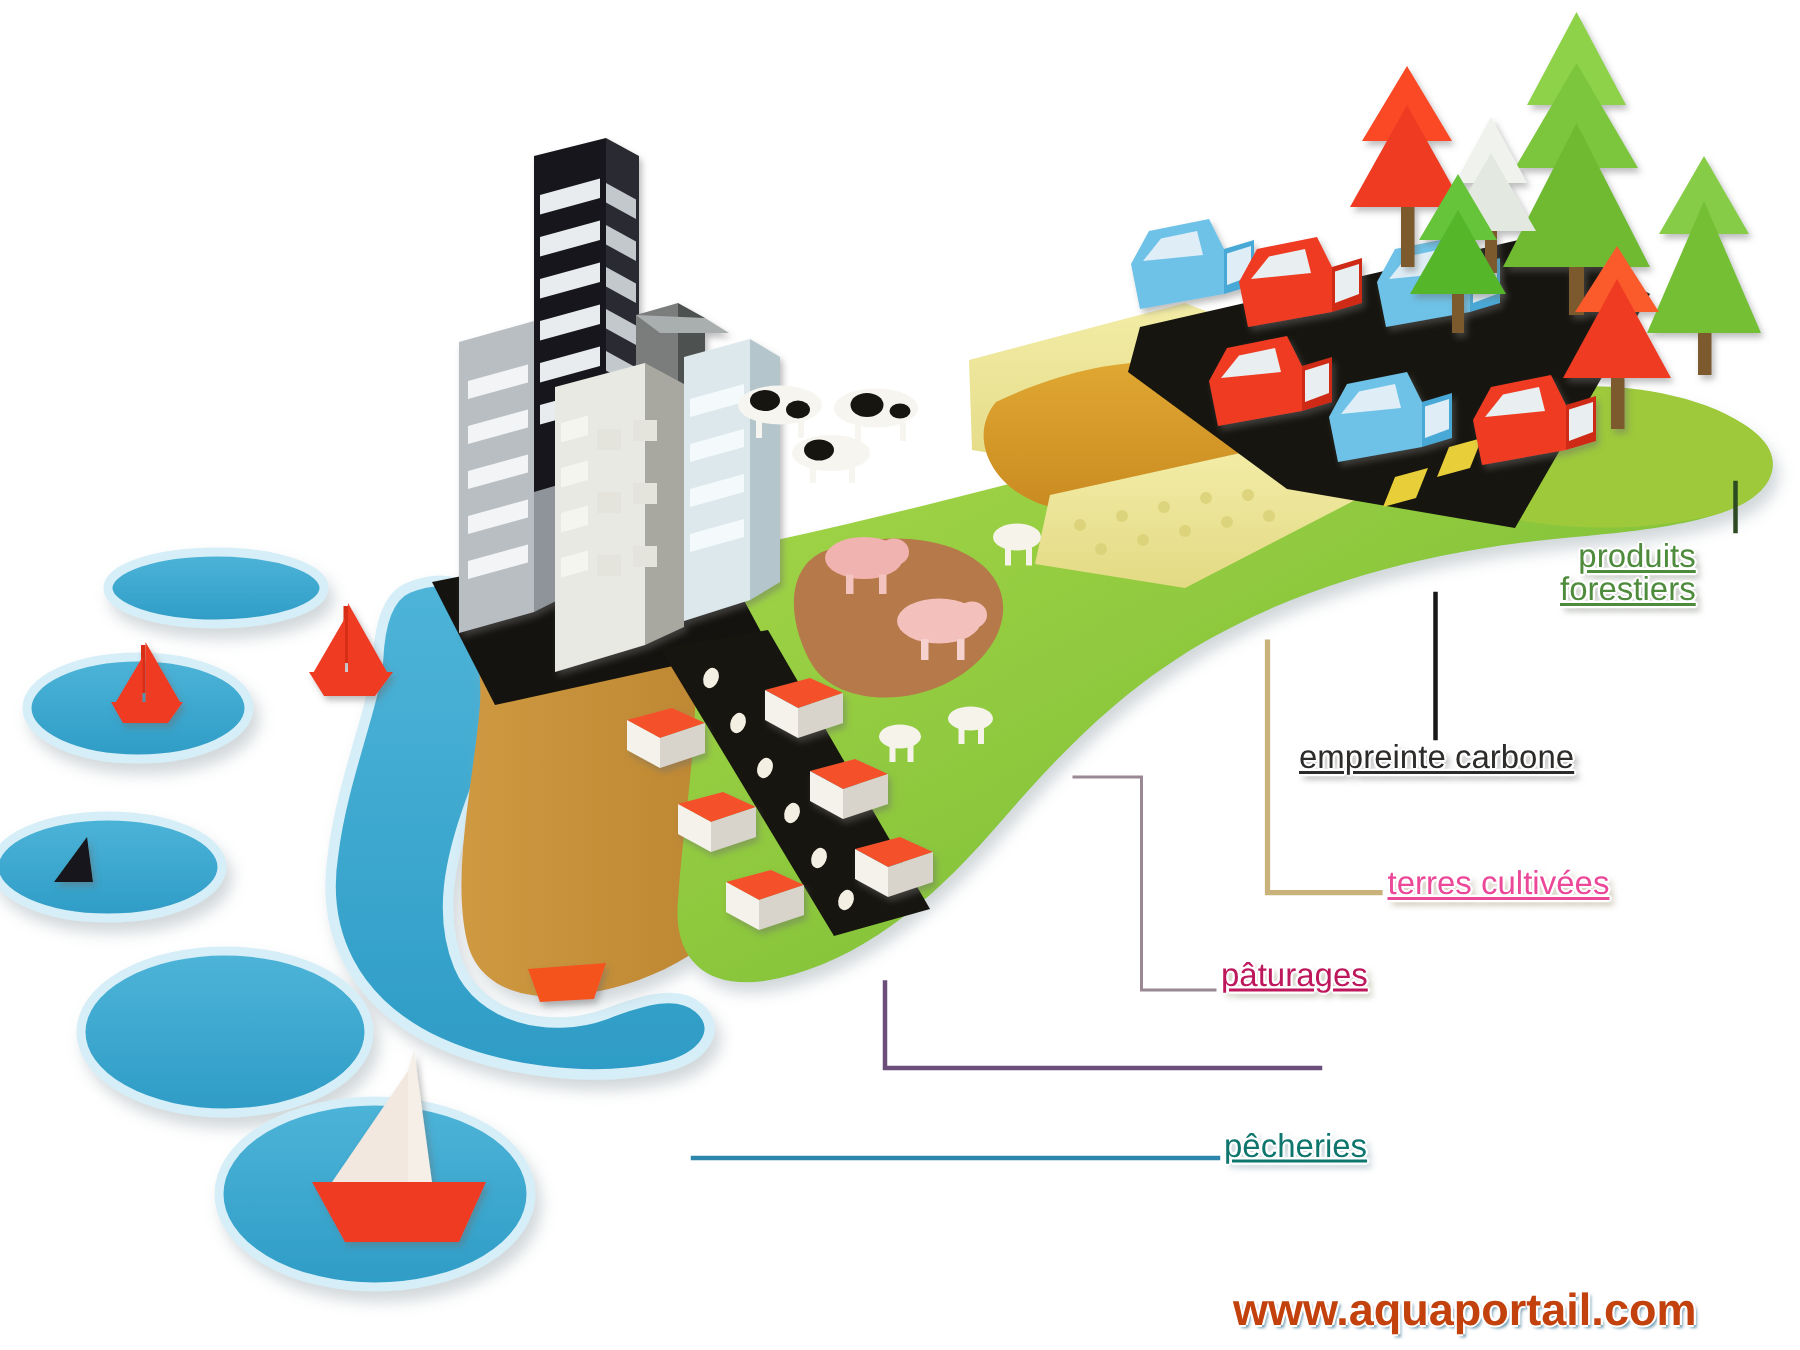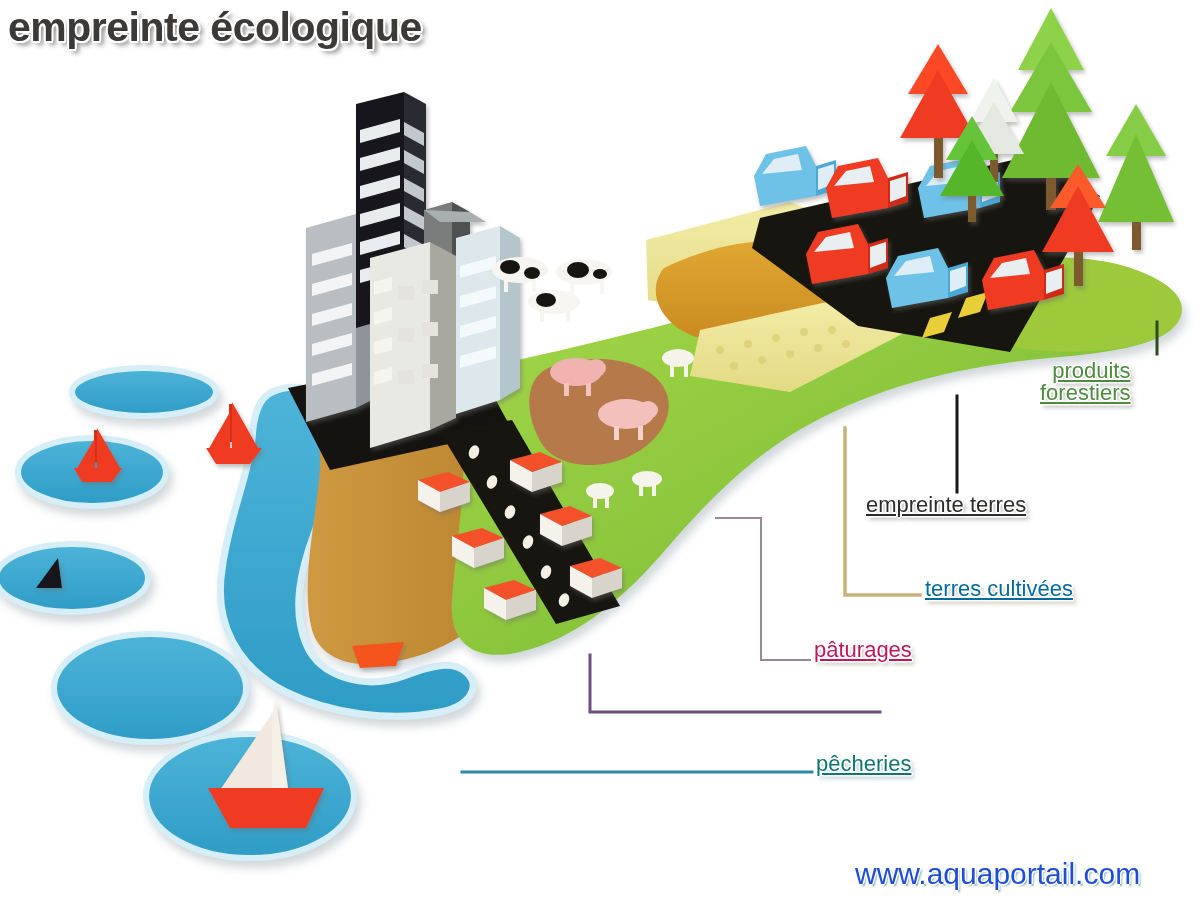--- a/index.html
+++ b/index.html
@@ -33,43 +33,42 @@
   }
   .label.two-line{line-height:1.0;}
   .lbl-forest{left:1040px;top:360px;color:#4e8b3c;text-align:right;
     text-shadow:1.5px 0 0 #fff,-1.5px 0 0 #fff,0 1.5px 0 #fff,0 -1.5px 0 #fff,
                 1px 1px 0 #fff,-1px 1px 0 #fff,1px -1px 0 #fff,-1px -1px 0 #fff,
                 3px 3px 4px rgba(90,100,85,.65);}
   .lbl-carbon{left:866px;top:494px;color:#2e2c2a;
     text-shadow:1.5px 0 0 #fff,-1.5px 0 0 #fff,0 1.5px 0 #fff,0 -1.5px 0 #fff,
                 1px 1px 0 #fff,-1px 1px 0 #fff,1px -1px 0 #fff,-1px -1px 0 #fff,
                 3px 3px 4px rgba(85,85,85,.65);}
-  .lbl-crop{left:925px;top:578px;color:#0369a1;
+  .lbl-crop{left:925px;top:578px;color:#ec4899;
     text-shadow:1.5px 0 0 #fff,-1.5px 0 0 #fff,0 1.5px 0 #fff,0 -1.5px 0 #fff,
                 1px 1px 0 #fff,-1px 1px 0 #fff,1px -1px 0 #fff,-1px -1px 0 #fff,
                 3px 3px 4px rgba(120,105,60,.6);}
   .lbl-pasture{left:814px;top:639px;color:#be185d;
     text-shadow:1.5px 0 0 #fff,-1.5px 0 0 #fff,0 1.5px 0 #fff,0 -1.5px 0 #fff,
                 1px 1px 0 #fff,-1px 1px 0 #fff,1px -1px 0 #fff,-1px -1px 0 #fff,
                 3px 3px 4px rgba(100,110,60,.6);}
   .lbl-urban{left:884px;top:695px;color:#4a4248;
     text-shadow:1.5px 0 0 #fff,-1.5px 0 0 #fff,0 1.5px 0 #fff,0 -1.5px 0 #fff,
                 1px 1px 0 #fff,-1px 1px 0 #fff,1px -1px 0 #fff,-1px -1px 0 #fff,
                 3px 3px 4px rgba(85,80,90,.6);}
   .lbl-fish{left:816px;top:753px;color:#0f766e;
     text-shadow:1.5px 0 0 #fff,-1.5px 0 0 #fff,0 1.5px 0 #fff,0 -1.5px 0 #fff,
                 1px 1px 0 #fff,-1px 1px 0 #fff,1px -1px 0 #fff,-1px -1px 0 #fff,
                 3px 3px 4px rgba(70,110,130,.55);}
 
   .watermark{
     position:absolute;left:822px;top:857px;
-    font-size:30px;font-weight:normal;color:#1d4ed8;white-space:nowrap;
+    font-size:30px;font-weight:bold;color:#c2410c;white-space:nowrap;
     text-shadow:1.5px 0 0 #fff,-1.5px 0 0 #fff,0 1.5px 0 #fff,0 -1.5px 0 #fff,
                 2px 2px 2px rgba(60,120,150,.7);
-    margin-left:33px;
   }
 
   svg.art{position:absolute;left:0;top:0;width:1200px;height:900px;}
 </style>
 </head>
 <body>
 
 <div id="stage">
 
   <svg class="art" viewBox="0 0 1200 900">
@@ -460,28 +459,27 @@
     <g fill="none" stroke-linecap="square">
       <line x1="1157" y1="322" x2="1157" y2="354" stroke="#2d4a22" stroke-width="3"></line>
       <line x1="957" y1="396" x2="957" y2="492" stroke="#181818" stroke-width="3"></line>
       <polyline points="845,428 845,595 920,595" stroke="#c8b27a" stroke-width="3.5"></polyline>
       <polyline points="716,518 761,518 761,660 810,660" stroke="#9a8894" stroke-width="2"></polyline>
       <polyline points="590,655 590,712 880,712" stroke="#6b4e7a" stroke-width="3"></polyline>
       <line x1="462" y1="772" x2="812" y2="772" stroke="#2f86ad" stroke-width="3"></line>
     </g>
   </svg>
 
-  <div class="title">empreinte écologique</div>
 
   <div class="label two-line lbl-forest">
     <div>produits</div>
     <div>forestiers</div>
   </div>
 
-  <div class="label lbl-carbon">empreinte terres</div>
+  <div class="label lbl-carbon">empreinte carbone</div>
 
   <div class="label lbl-crop">terres cultivées</div>
 
   <div class="label lbl-pasture">pâturages</div>
 
 
   <div class="label lbl-fish">pêcheries</div>
 
   <div class="watermark">www.aquaportail.com</div>
 </div>

